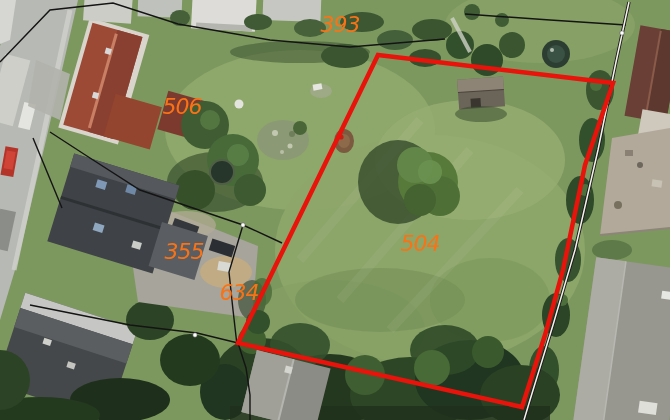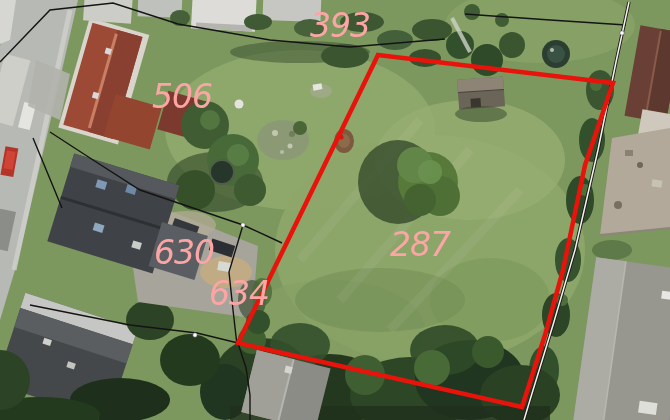--- a/index.html
+++ b/index.html
@@ -3,21 +3,21 @@
 <meta charset="utf-8">
 <style>
   html,body{margin:0;padding:0;background:#222;}
   .stage{
     position:relative;width:670px;height:420px;overflow:hidden;
     font-family:"DejaVu Sans","Liberation Sans",sans-serif;
   }
   .stage svg{position:absolute;left:0;top:0;}
   .plabel{
     position:absolute;transform:translate(-50%,-50%);
-    font-style:italic;font-size:33px;font-weight:400;color:#fca5a5;
+    font-style:italic;font-size:22px;font-weight:400;color:#f97316;
     letter-spacing:-1px;white-space:nowrap;user-select:none;line-height:1;
   }
 </style>
 </head>
 <body>
 
 <div class="stage">
 
   <svg width="670" height="420" viewBox="0 0 670 420">
 
@@ -246,17 +246,17 @@
       <polyline points="238,343 246,368 250,395 250,420" fill="none" stroke="#141414" stroke-width="1.4"></polyline>
       <polyline points="629,2 616,62 598,150 575,250 553,325 530,400 524,420" fill="none" stroke="#1c1c1c" stroke-width="3.4"></polyline>
       <polyline points="629,2 616,62 598,150 575,250 553,325 530,400 524,420" fill="none" stroke="#f4f2ea" stroke-width="1.5"></polyline>
       <polygon points="378,55 613,83 585,165 563,270 545,335 522,407 238,343" fill="none" stroke="#e8130b" stroke-width="4.5" stroke-linejoin="miter"></polygon>
       <circle cx="243" cy="225" r="2.2" fill="#ffffff" stroke="#555" stroke-width="0.6"></circle>
       <circle cx="195" cy="335" r="2.2" fill="#ffffff" stroke="#555" stroke-width="0.6"></circle>
       <circle cx="622" cy="33" r="2.2" fill="#ffffff" stroke="#555" stroke-width="0.6"></circle>
     </svg>
 
   <div class="plabel" style="left:340px;top:25px">393</div>
-  <div class="plabel" style="left:182px;top:96px">506</div>
-  <div class="plabel" style="left:184px;top:252px">630</div>
+  <div class="plabel" style="left:182px;top:107px">506</div>
+  <div class="plabel" style="left:184px;top:252px">355</div>
   <div class="plabel" style="left:239px;top:293px">634</div>
-  <div class="plabel" style="left:420px;top:244px">287</div>
+  <div class="plabel" style="left:420px;top:244px">504</div>
 </div>
 
 </body></html>

